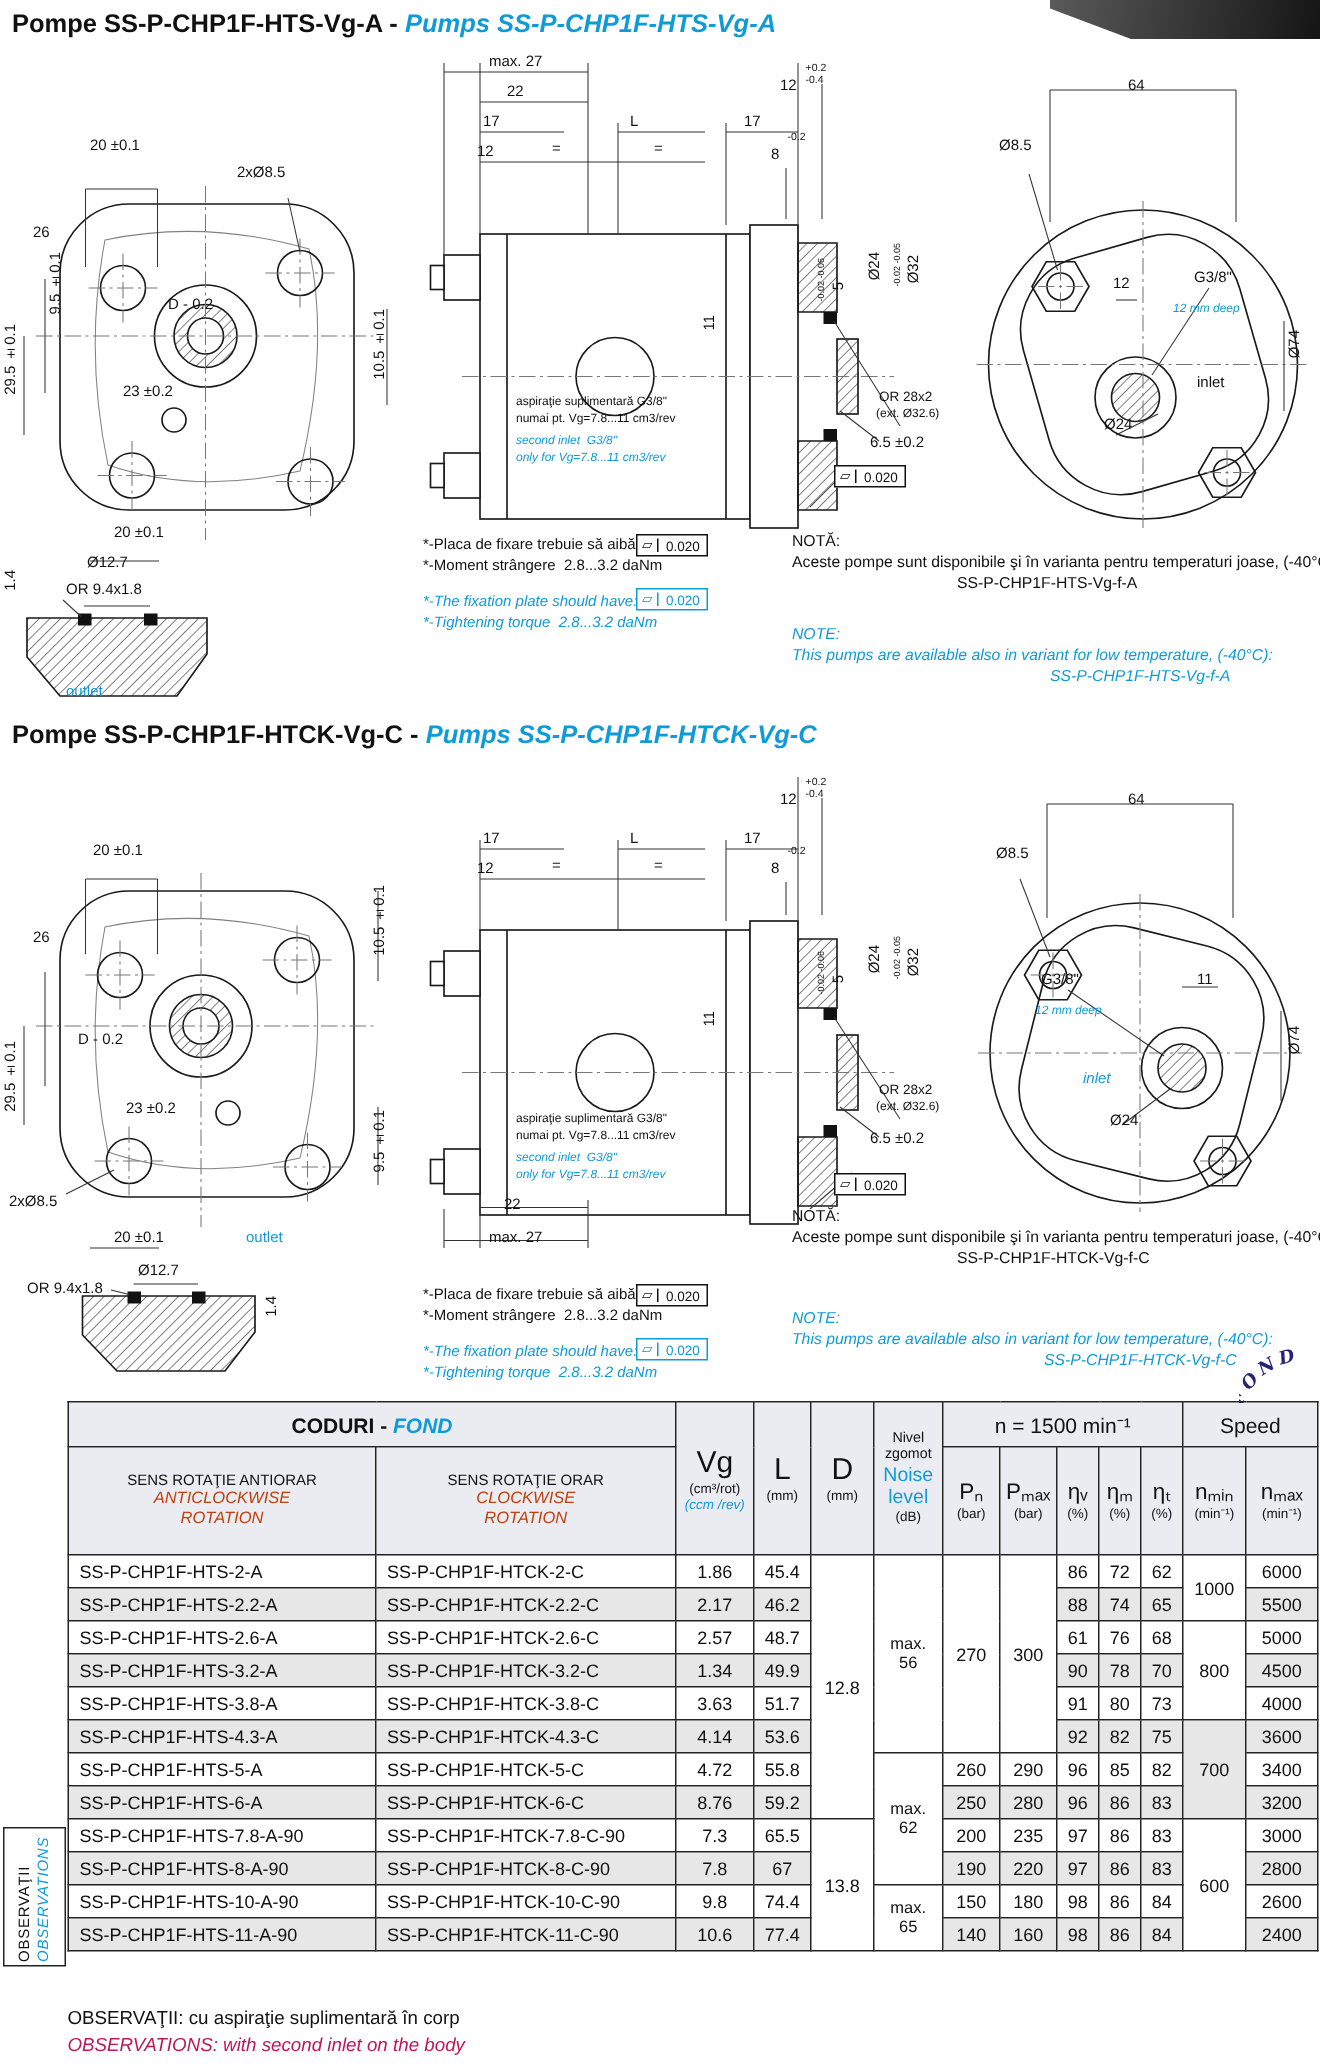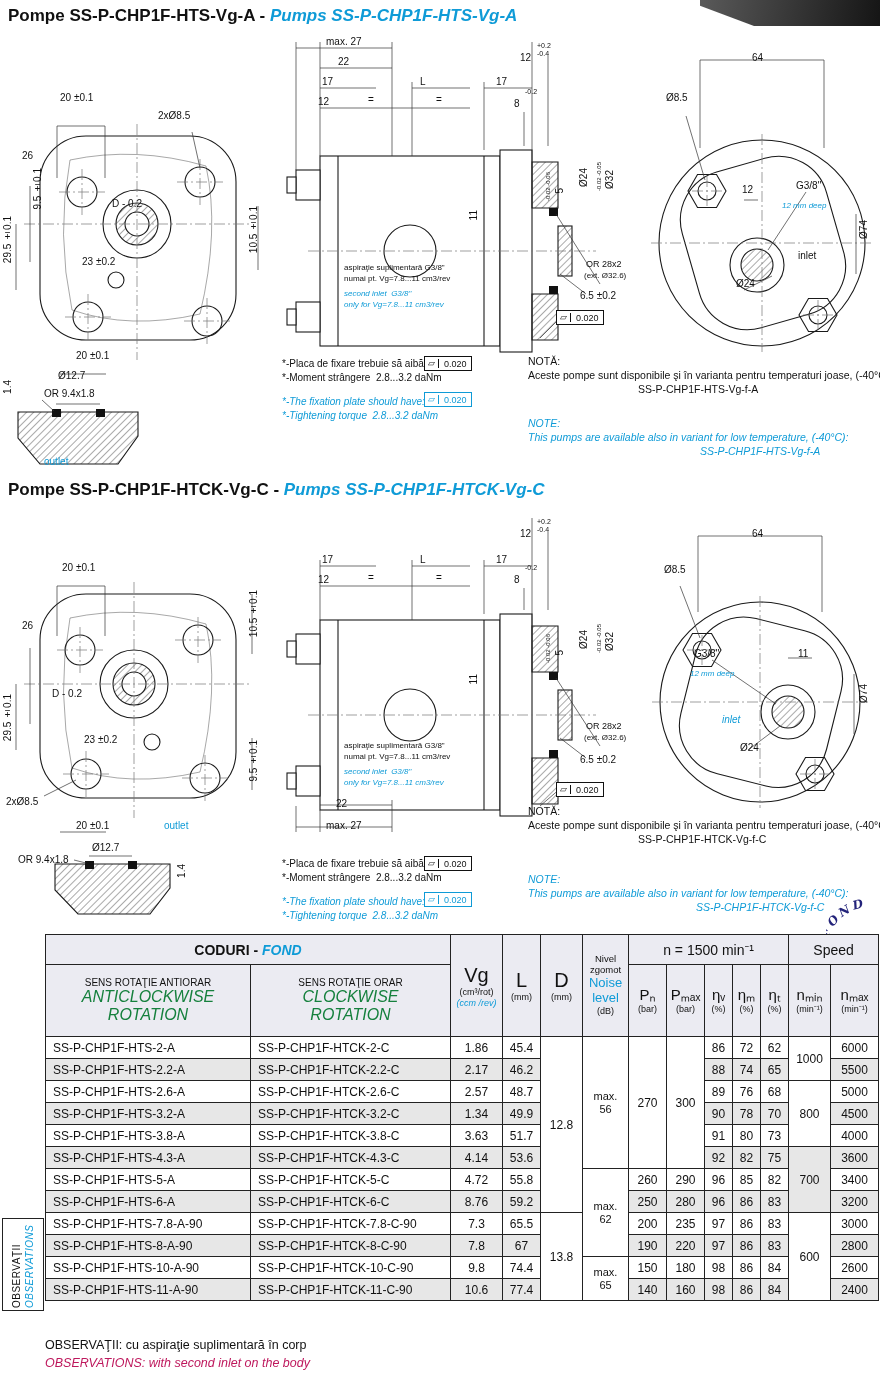--- a/index.html
+++ b/index.html
@@ -33,21 +33,21 @@
   thead th{background:#ebebf2;font-weight:normal}
   thead tr.h1{height:30px}
   thead tr.h2{height:72px}
   tbody td{height:22px;background:#fff}
   tbody tr:nth-child(even) td{background:#e7e7e7}
   td.code{text-align:left;padding-left:7px;white-space:nowrap}
   td.noise{font-size:11px;white-space:pre-line;line-height:1.15}
   .hb{font-weight:bold;font-size:14px}
   .hbc{font-weight:bold;font-style:italic;font-size:14px;color:#0f9bd7}
   .rot-ro{font-size:10px;display:block}
-  .rot-en{font-size:16px;display:block;color:#15803d;font-style:italic;white-space:pre-line;line-height:1.15}
+  .rot-en{font-size:11px;display:block;color:#c2410c;font-style:italic;white-space:pre-line;line-height:1.15}
   .bigsym{font-size:20px;display:block;line-height:1.2}
   .midsym{font-size:15px;display:block;line-height:1.2}
   .unit{font-size:9px;display:block;line-height:1.2}
   .unitc{font-size:9px;display:block;color:#0f9bd7;font-style:italic;line-height:1.2}
   .noisehd-ro{font-size:9.5px;display:block;white-space:pre-line;line-height:1.15}
   .noisehd-en{font-size:13px;display:block;color:#0f9bd7;white-space:pre-line;line-height:1.15}
   .grouphd{font-size:14px}
   #obs-side{position:absolute;left:2px;top:1218px;width:42px;height:93px;border:1px solid #222;
             display:flex;justify-content:center;gap:2px;padding:2px 1px;background:#fff}
   #obs-side span{writing-mode:vertical-rl;transform:rotate(180deg);font-size:10px;letter-spacing:.5px}
@@ -550,21 +550,21 @@
           <td>88</td>
           <td>74</td>
           <td>65</td>
           <td>5500</td>
         </tr>
         <tr>
           <td class="code">SS-P-CHP1F-HTS-2.6-A</td>
           <td class="code">SS-P-CHP1F-HTCK-2.6-C</td>
           <td>2.57</td>
           <td>48.7</td>
-          <td>89</td>
+          <td>61</td>
           <td>76</td>
           <td>68</td>
           <td rowspan="3">800</td>
           <td>5000</td>
         </tr>
         <tr>
           <td class="code">SS-P-CHP1F-HTS-3.2-A</td>
           <td class="code">SS-P-CHP1F-HTCK-3.2-C</td>
           <td>1.34</td>
           <td>49.9</td>

